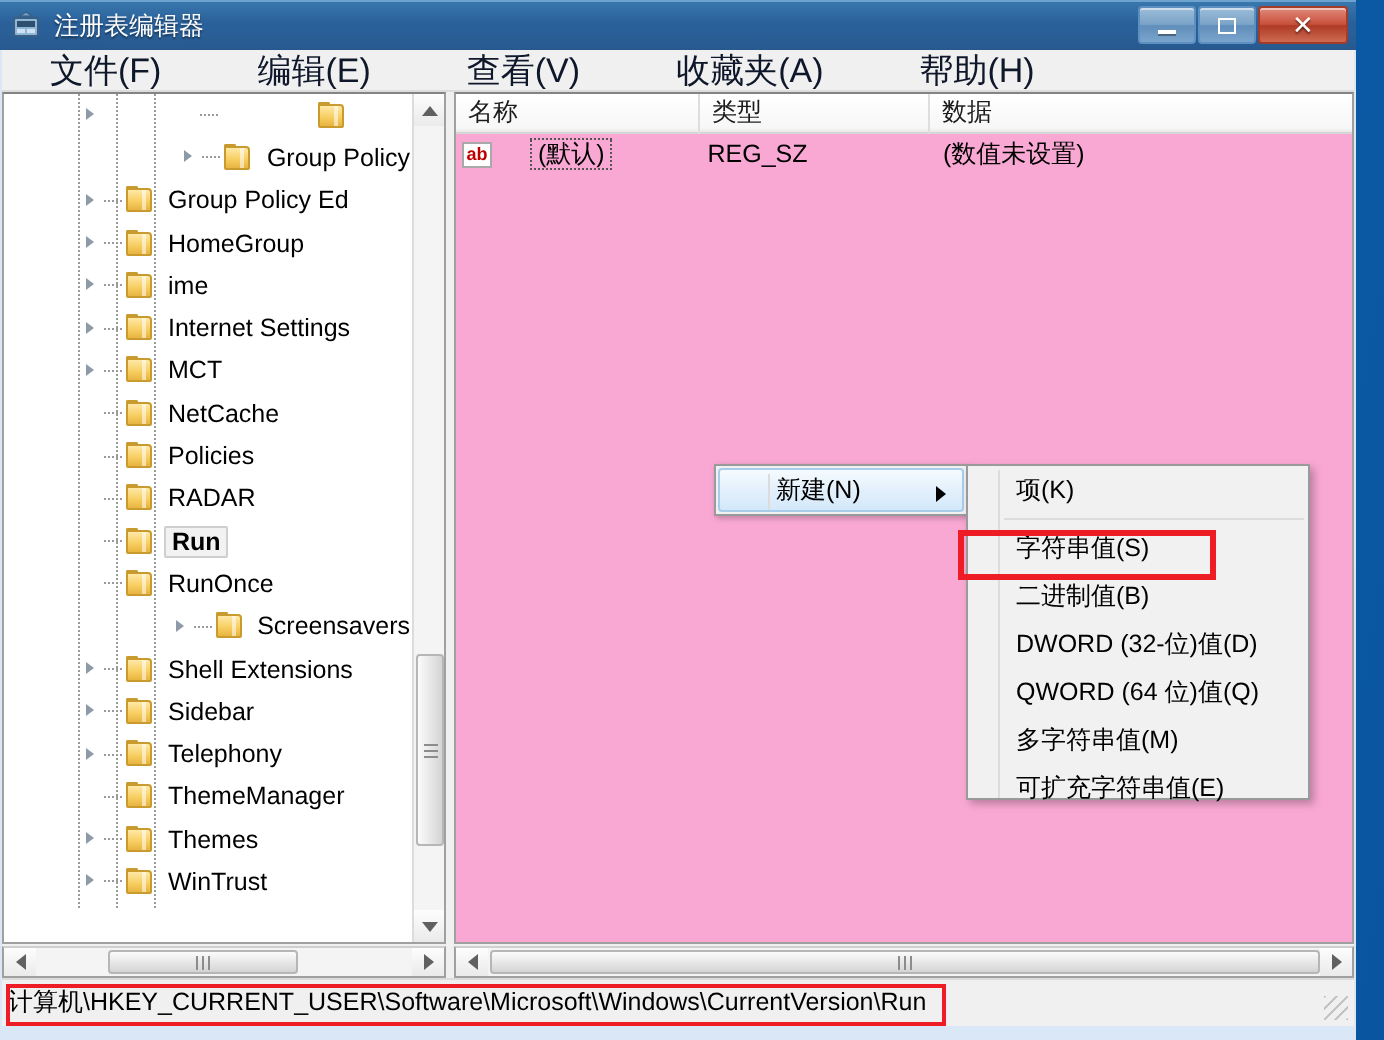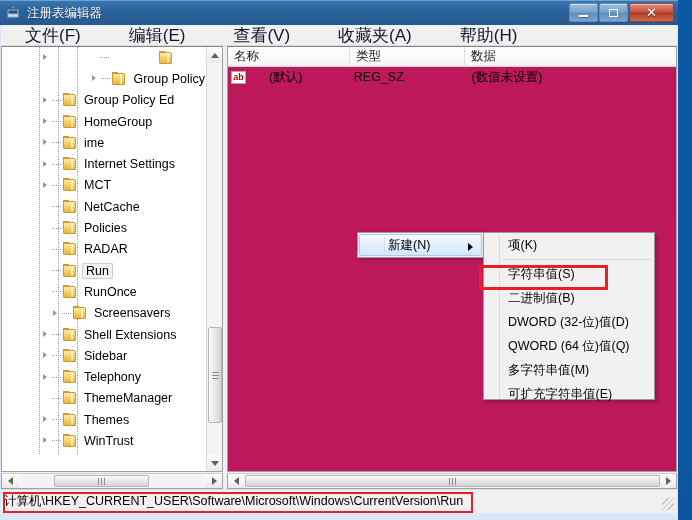--- a/index.html
+++ b/index.html
@@ -103,20 +103,21 @@
     border-radius:1px 1px 0 0;
   }
   .folder .spine{
     position:absolute; left:9px; top:2px; width:2px; height:10px;
     background:rgba(255,255,255,.55);
   }
   .tlabel{ padding:0 2px; }
   .tnode.selected .tlabel{
     background:#f2f2f2; border:1px solid #cfcfcf; padding:0 3px;
     border-radius:1px;
+    font-weight:bold;
   }
   
   .guide{
     position:absolute; top:0; width:1px; height:408px;
     background:repeating-linear-gradient(180deg,#9a9a9a 0 1px,transparent 1px 2px);
   }
   
   .vscroll{
     position:absolute; right:0px; top:0px; width:16px; bottom:0px;
     background:#f4f4f4; border-left:1px solid #dcdcdc;
@@ -152,21 +153,21 @@
   }
   .hs-thumb{
     position:absolute; top:1px; height:12px;
     background:linear-gradient(180deg,#fbfbfb,#e4e4e4 60%,#d4d4d4);
     border:1px solid #b6b6b6; border-radius:2px;
     display:flex;align-items:center;justify-content:center;
   }
   
   #list-pane{
     position:absolute; left:226px; top:0px; width:450px; height:426px;
-    background:#be185d; border:1px solid #a0a0a0; border-top:1px solid #848484;
+    background:#f9a8d4; border:1px solid #a0a0a0; border-top:1px solid #848484;
     overflow:hidden;
   }
   #list-header{
     position:absolute; left:0; top:0; width:448px; height:20px;
     background:linear-gradient(180deg,#ffffff 0%,#f7f7f7 90%,#e8e8e8 100%);
     border-bottom:1px solid #d6d6d6; display:flex;
   }
   .col-head{
     height:20px; line-height:19px; padding-left:6px; font-size:12.5px; color:#1b1b1b;
     border-right:1px solid #dedede; white-space:nowrap;
@@ -403,21 +404,21 @@
             <div class="tnode" style="padding-left: 38px;">
               <span class="expander"></span>
               <span class="dashline"></span>
               <span class="folder">
                 <span class="tab"></span>
                 <span class="back"></span>
                 <span class="spine"></span>
               </span>
               <span class="tlabel">RunOnce</span>
             </div>
-            <div class="tnode" style="padding-left: 48px;">
+            <div class="tnode" style="padding-left: 38px; justify-content: flex-end;">
               <span class="expander has"></span>
               <span class="dashline"></span>
               <span class="folder">
                 <span class="tab"></span>
                 <span class="back"></span>
                 <span class="spine"></span>
               </span>
               <span class="tlabel">Screensavers</span>
             </div>
             <div class="tnode" style="padding-left: 38px;">

